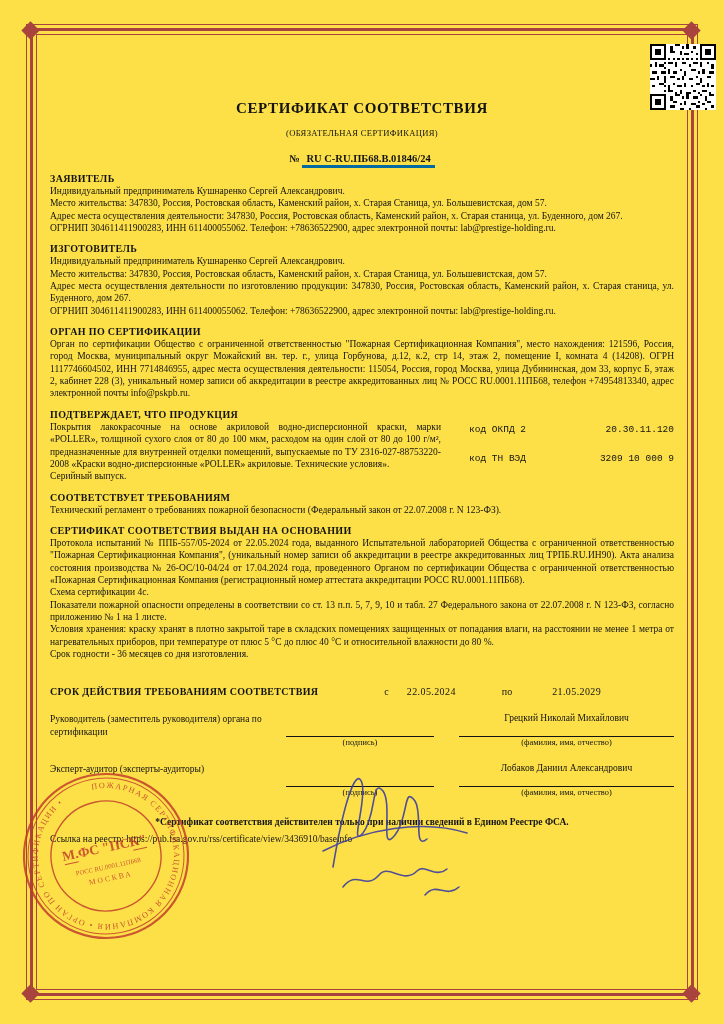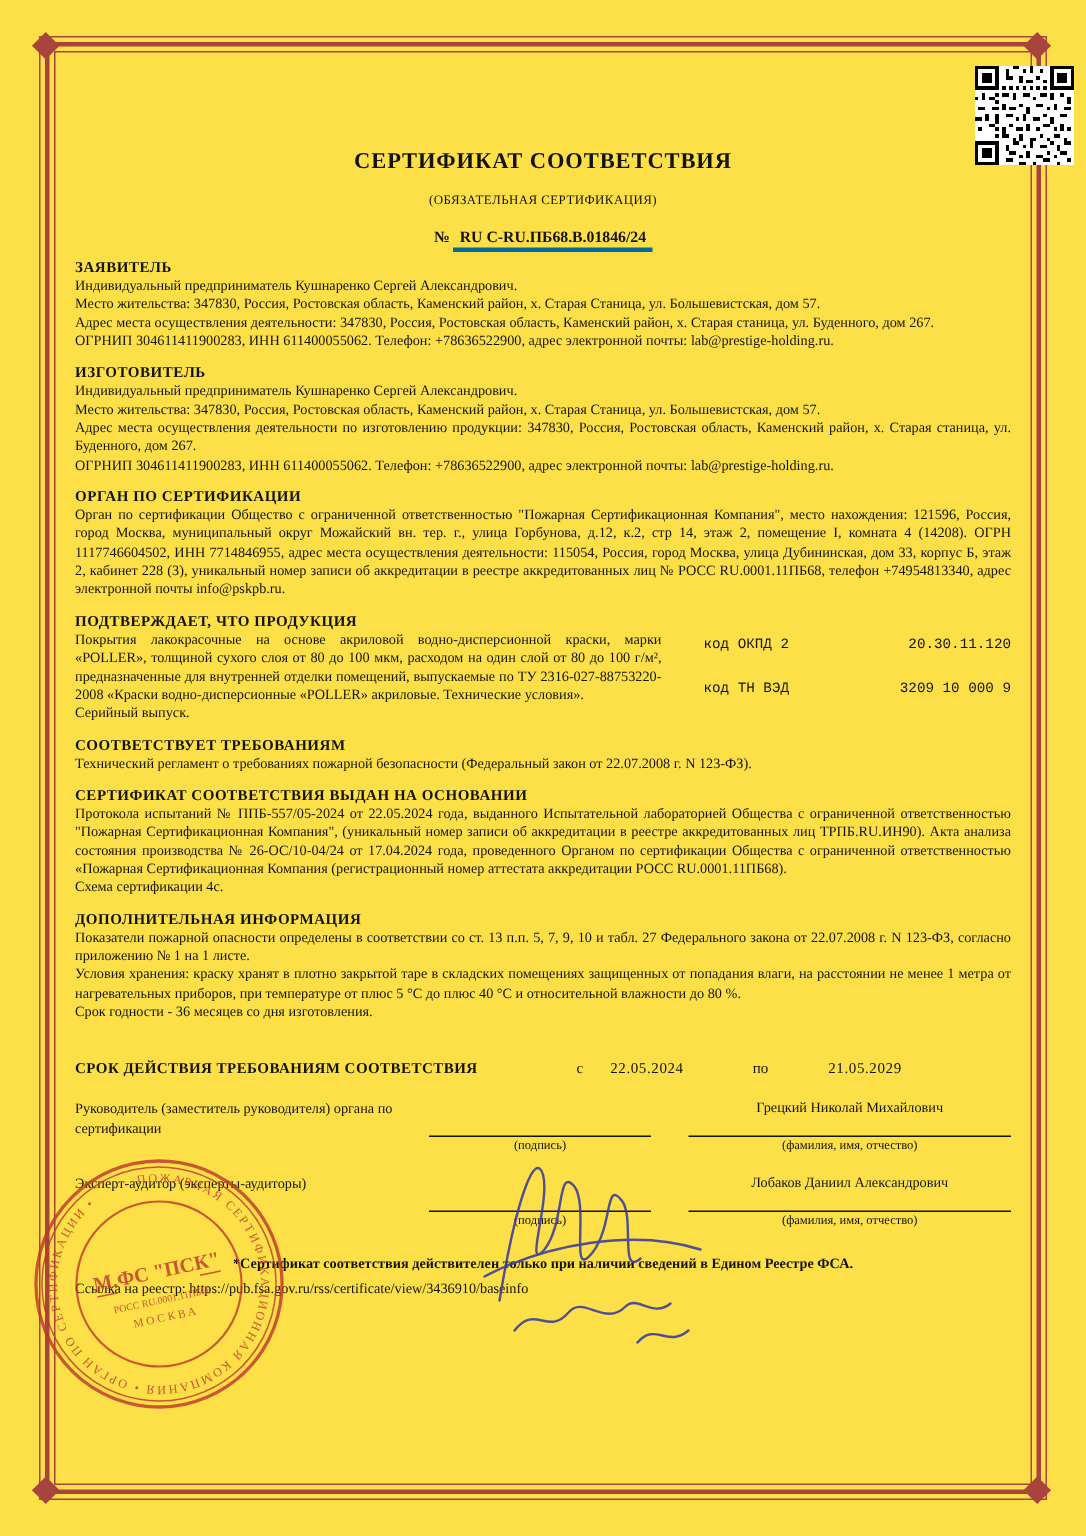--- a/index.html
+++ b/index.html
@@ -223,21 +223,20 @@
       </div>
     </div>
 
     <h2>СООТВЕТСТВУЕТ ТРЕБОВАНИЯМ</h2>
     <p>Технический регламент о требованиях пожарной безопасности (Федеральный закон от 22.07.2008 г. N 123-ФЗ).</p>
 
     <h2>СЕРТИФИКАТ СООТВЕТСТВИЯ ВЫДАН НА ОСНОВАНИИ</h2>
     <p>Протокола испытаний № ППБ-557/05-2024 от 22.05.2024 года, выданного Испытательной лабораторией Общества с ограниченной ответственностью "Пожарная Сертификационная Компания", (уникальный номер записи об аккредитации в реестре аккредитованных лиц ТРПБ.RU.ИН90). Акта анализа состояния производства № 26-ОС/10-04/24 от 17.04.2024 года, проведенного Органом по сертификации Общества с ограниченной ответственностью «Пожарная Сертификационная Компания (регистрационный номер аттестата аккредитации РОСС RU.0001.11ПБ68).</p>
     <p>Схема сертификации 4с.</p>
 
-    <h2>ДОПОЛНИТЕЛЬНАЯ ИНФОРМАЦИЯ</h2>
     <p>Показатели пожарной опасности определены в соответствии со ст. 13 п.п. 5, 7, 9, 10 и табл. 27 Федерального закона от 22.07.2008 г. N 123-ФЗ, согласно приложению № 1 на 1 листе.</p>
     <p>Условия хранения: краску хранят в плотно закрытой таре в складских помещениях защищенных от попадания влаги, на расстоянии не менее 1 метра от нагревательных приборов, при температуре от плюс 5 °С до плюс 40 °С и относительной влажности до 80 %.</p>
     <p>Срок годности - 36 месяцев со дня изготовления.</p>
 
     <div class="validity">
       <span class="v-label">СРОК ДЕЙСТВИЯ ТРЕБОВАНИЯМ СООТВЕТСТВИЯ</span>
       <span class="v-from-label">с</span>
       <span class="v-date">22.05.2024</span>
       <span class="v-to-label">по</span>
       <span class="v-date2">21.05.2029</span>

